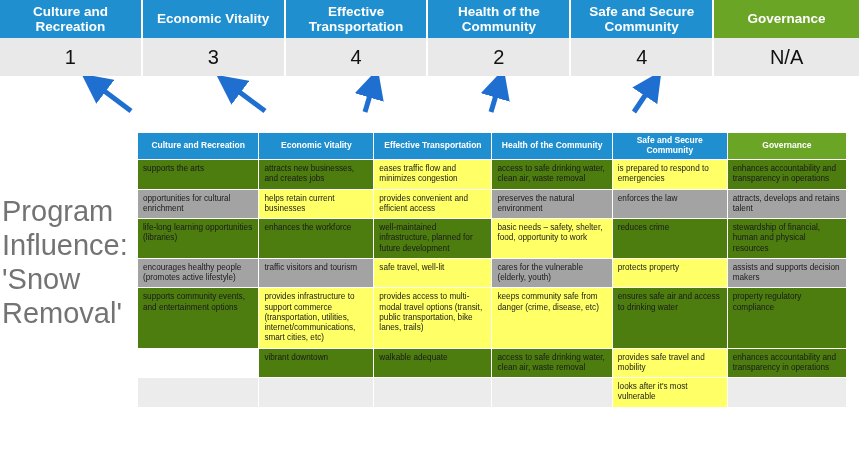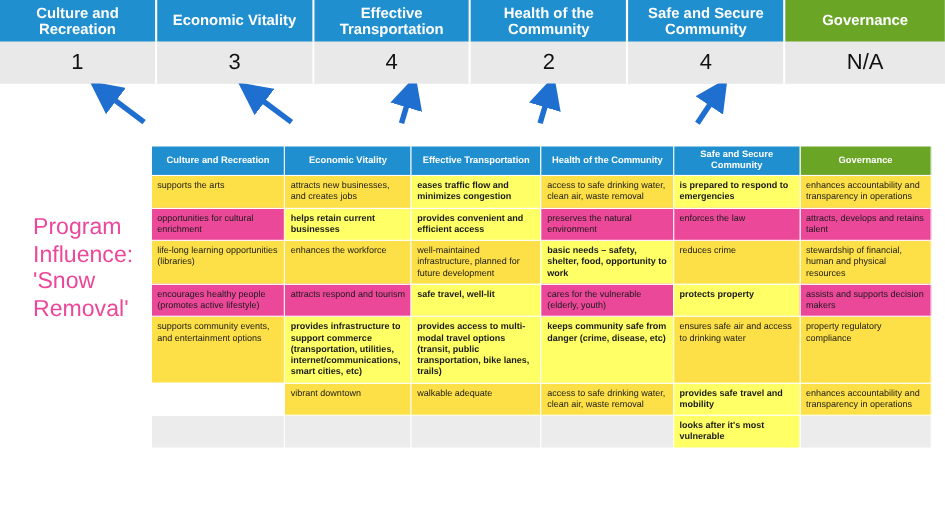--- a/index.html
+++ b/index.html
@@ -66,25 +66,25 @@
     position: absolute;
     left: 0;
     top: 76px;
     width: 859px;
     height: 58px;
   }
 
   
   #caption {
     position: absolute;
-    left: 30px;
+    left: 2px;
     top: 195px;
     width: 120px;
-    font-size: 21px;
-    color: #ec4899;
+    font-size: 29px;
+    color: #737373;
     line-height: 1.17;
     text-align: left;
   }
 
   
   #matrix {
     position: absolute;
     left: 137px;
     top: 132px;
     width: 710px;
@@ -102,24 +102,24 @@
     height: 20px;
     vertical-align: middle;
   }
   #matrix td {
     font-size: 8.2px;
     color: #1a1a1a;
     vertical-align: top;
     padding: 4px 4px 4px 5px;
     line-height: 1.25;
     border: 1px solid #ffffff;
-    background: #fde047;
-  }
-  #matrix tr.alt td { background: #ec4899; }
-  #matrix td.hl { background: #ffff66 !important; font-weight: bold; }
+    background: #4d7c0f;
+  }
+  #matrix tr.alt td { background: #a3a3a3; }
+  #matrix td.hl { background: #ffff66 !important; }
   #matrix td.empty { background: #ffffff !important; }
   #matrix tr.alt td.empty { background: #ececec !important; }
 
   .col0 { width: 113px; }
   .col1 { width: 107px; }
   .col2 { width: 110px; }
   .col3 { width: 112px; }
   .col4 { width: 107px; }
   .col5 { width: 111px; }
 </style>
@@ -200,21 +200,21 @@
       <tr>
         <td>life-long learning opportunities (libraries)</td>
         <td>enhances the workforce</td>
         <td>well-maintained infrastructure, planned for future development</td>
         <td class="hl">basic needs – safety, shelter, food, opportunity to work</td>
         <td>reduces crime</td>
         <td>stewardship of financial, human and physical resources</td>
       </tr>
       <tr class="alt">
         <td>encourages healthy people (promotes active lifestyle)</td>
-        <td>attracts respond and tourism</td>
+        <td>traffic visitors and tourism</td>
         <td class="hl">safe travel, well-lit</td>
         <td>cares for the vulnerable (elderly, youth)</td>
         <td class="hl">protects property</td>
         <td>assists and supports decision makers</td>
       </tr>
       <tr>
         <td>supports community events, and entertainment options</td>
         <td class="hl">provides infrastructure to support commerce (transportation, utilities, internet/communications, smart cities, etc)</td>
         <td class="hl">provides access to multi-modal travel options (transit, public transportation, bike lanes, trails)</td>
         <td class="hl">keeps community safe from danger (crime, disease, etc)</td>

